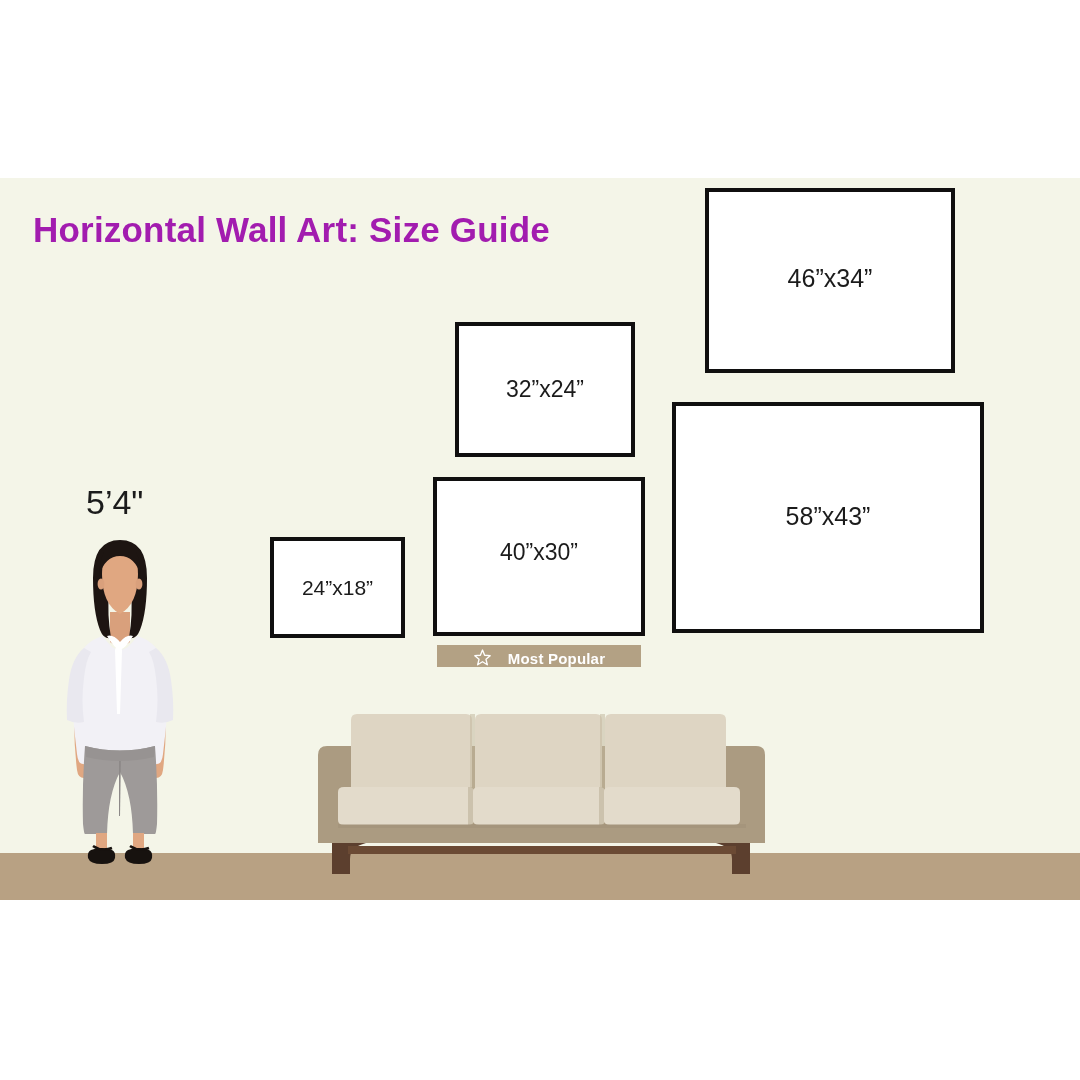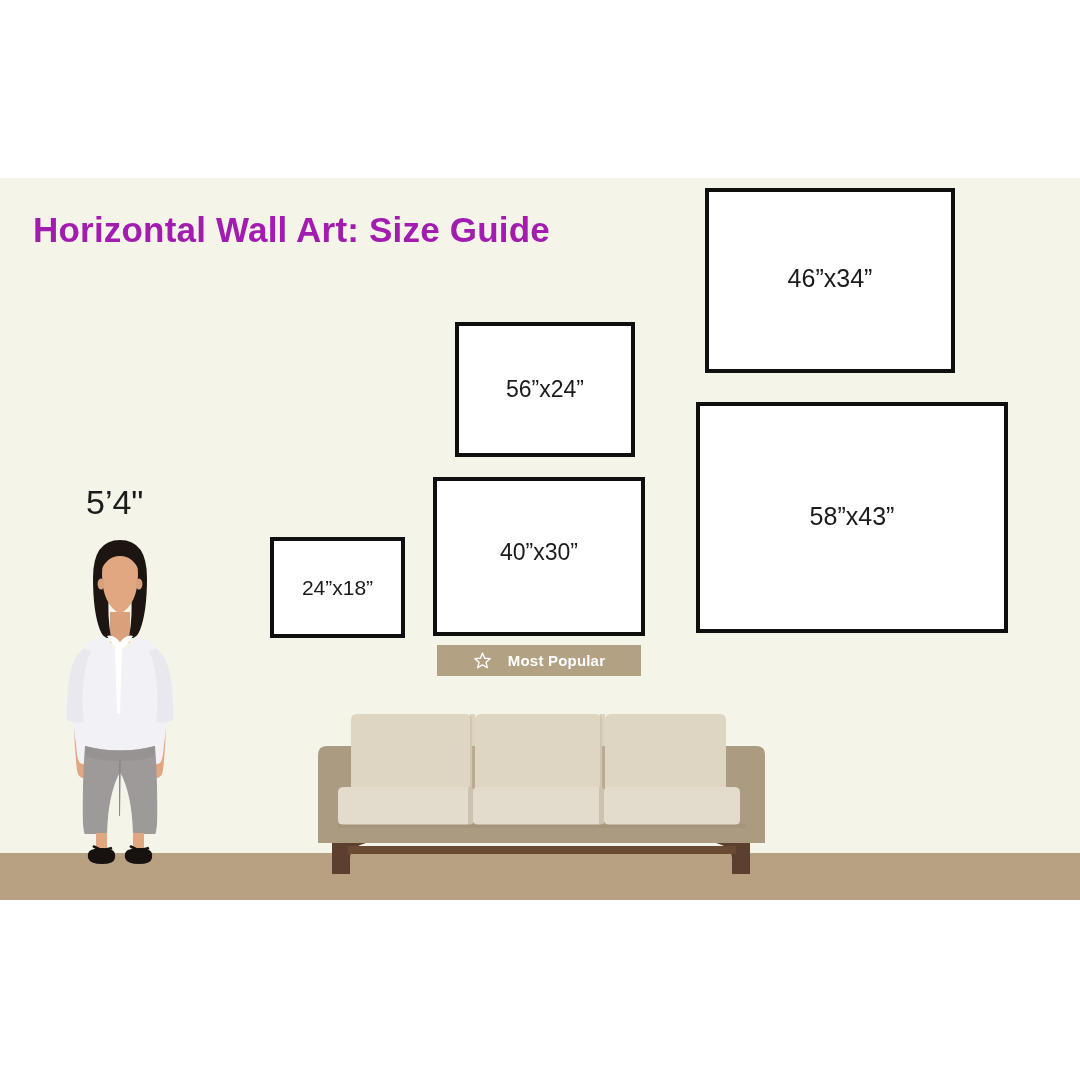--- a/index.html
+++ b/index.html
@@ -23,27 +23,27 @@
 
   .f-24  {left:270px; top:537px; width:135px; height:101px;}
   .f-32  {left:455px; top:322px; width:180px; height:135px;}
   .f-40  {left:433px; top:477px; width:212px; height:159px;}
   .f-46  {left:705px; top:188px; width:250px; height:185px;}
   .f-58  {left:672px; top:402px; width:312px; height:231px;}
 
   .f-24 span{font-size:21px;}
   .f-46 span,.f-58 span{font-size:25px;}
   
-  .f-58{align-items:flex-start;padding-top:96px;margin-left:24px;}
+  .f-58{align-items:flex-start;padding-top:96px;}
   .f-40{align-items:flex-start;padding-top:58px;}
   .f-46{align-items:flex-start;padding-top:72px;}
 
   
-  .banner{position:absolute;left:437px;top:645px;width:204px;height:31px;
-          background:#b3a184;display:flex;align-items:center;justify-content:center;gap:16px;}
+  .banner{position:absolute;left:437px;top:645px;width:204px;height:22px;
+          background:#b3a184;display:flex;align-items:flex-end;justify-content:center;gap:16px;}
   .banner .star{width:19px;height:19px;display:block;}
   .banner .blabel{font-size:15px;font-weight:700;color:#ffffff;letter-spacing:.2px;}
 
   
   .height-label{position:absolute;left:86px;top:483px;font-size:34px;font-weight:400;
                 color:#1b1b1b;white-space:nowrap;}
 
   
   .person{position:absolute;left:55px;top:536px;width:130px;height:334px;}
 
@@ -143,21 +143,21 @@
 
       <rect x="30" y="146" width="388" height="8" fill="#6b4a34"></rect>
     </svg>
   </div>
 
   <div class="frame f-24">
     <span>24”x18”</span>
   </div>
 
   <div class="frame f-32">
-    <span>56”x24”</span>
+    <span>32”x24”</span>
   </div>
 
   <div class="frame f-40">
     <span>40”x30”</span>
   </div>
 
   <div class="frame f-46">
     <span>46”x34”</span>
   </div>
 

